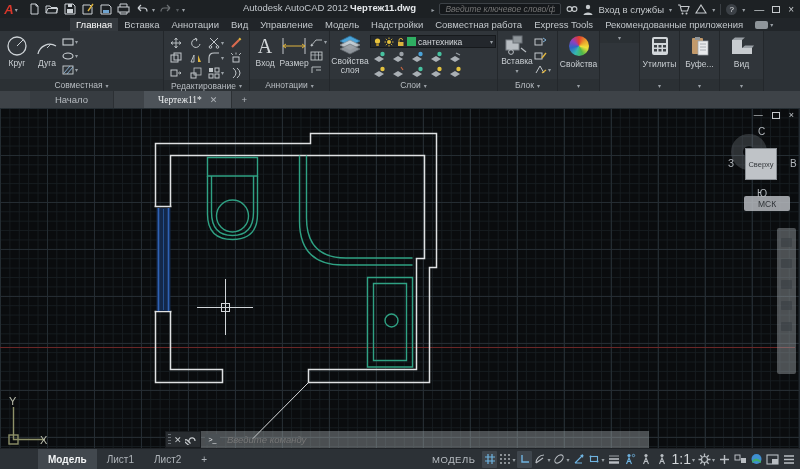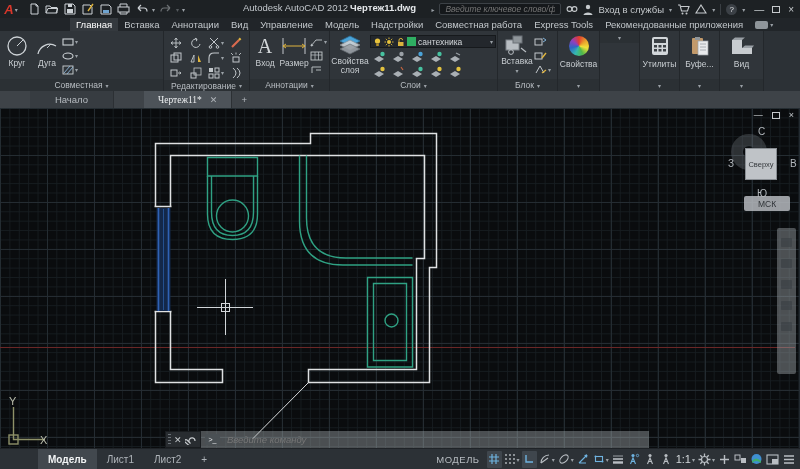--- a/index.html
+++ b/index.html
@@ -124,21 +124,21 @@
   .ltab{display:flex;align-items:center;padding:0 10px;color:#aeb3b8;}
   .ltab.active{background:#42484e;color:#f2f4f5;font-weight:bold;}
   .sbright{margin-left:auto;display:flex;align-items:center;gap:1px;padding-right:4px;}
   .modeltxt{color:#b8bdc2;letter-spacing:.5px;margin-right:6px;font-size:9.5px;}
   .sbi{height:17px;min-width:15px;display:flex;align-items:center;justify-content:center;gap:1px;
        color:#b9bec3;border-radius:1px;padding:0 1px;}
   .sbi.pressed{background:#3f464d;color:#6fb3e0;}
   .sbi.blue{color:#6fb3e0;}
   .sbi .dd{color:#9aa0a5;}
   .sbi svg{display:block;}
-  .scaletxt{font-size:11px;color:#d3d7da;}
+  .scaletxt{font-size:14px;color:#d3d7da;}
 </style>
 </head>
 <body>
 
 <div class="app">
 
   <div class="titlebar">
     <div class="applogo">
       <span class="a">A</span>
       <span class="dd">▾</span>

